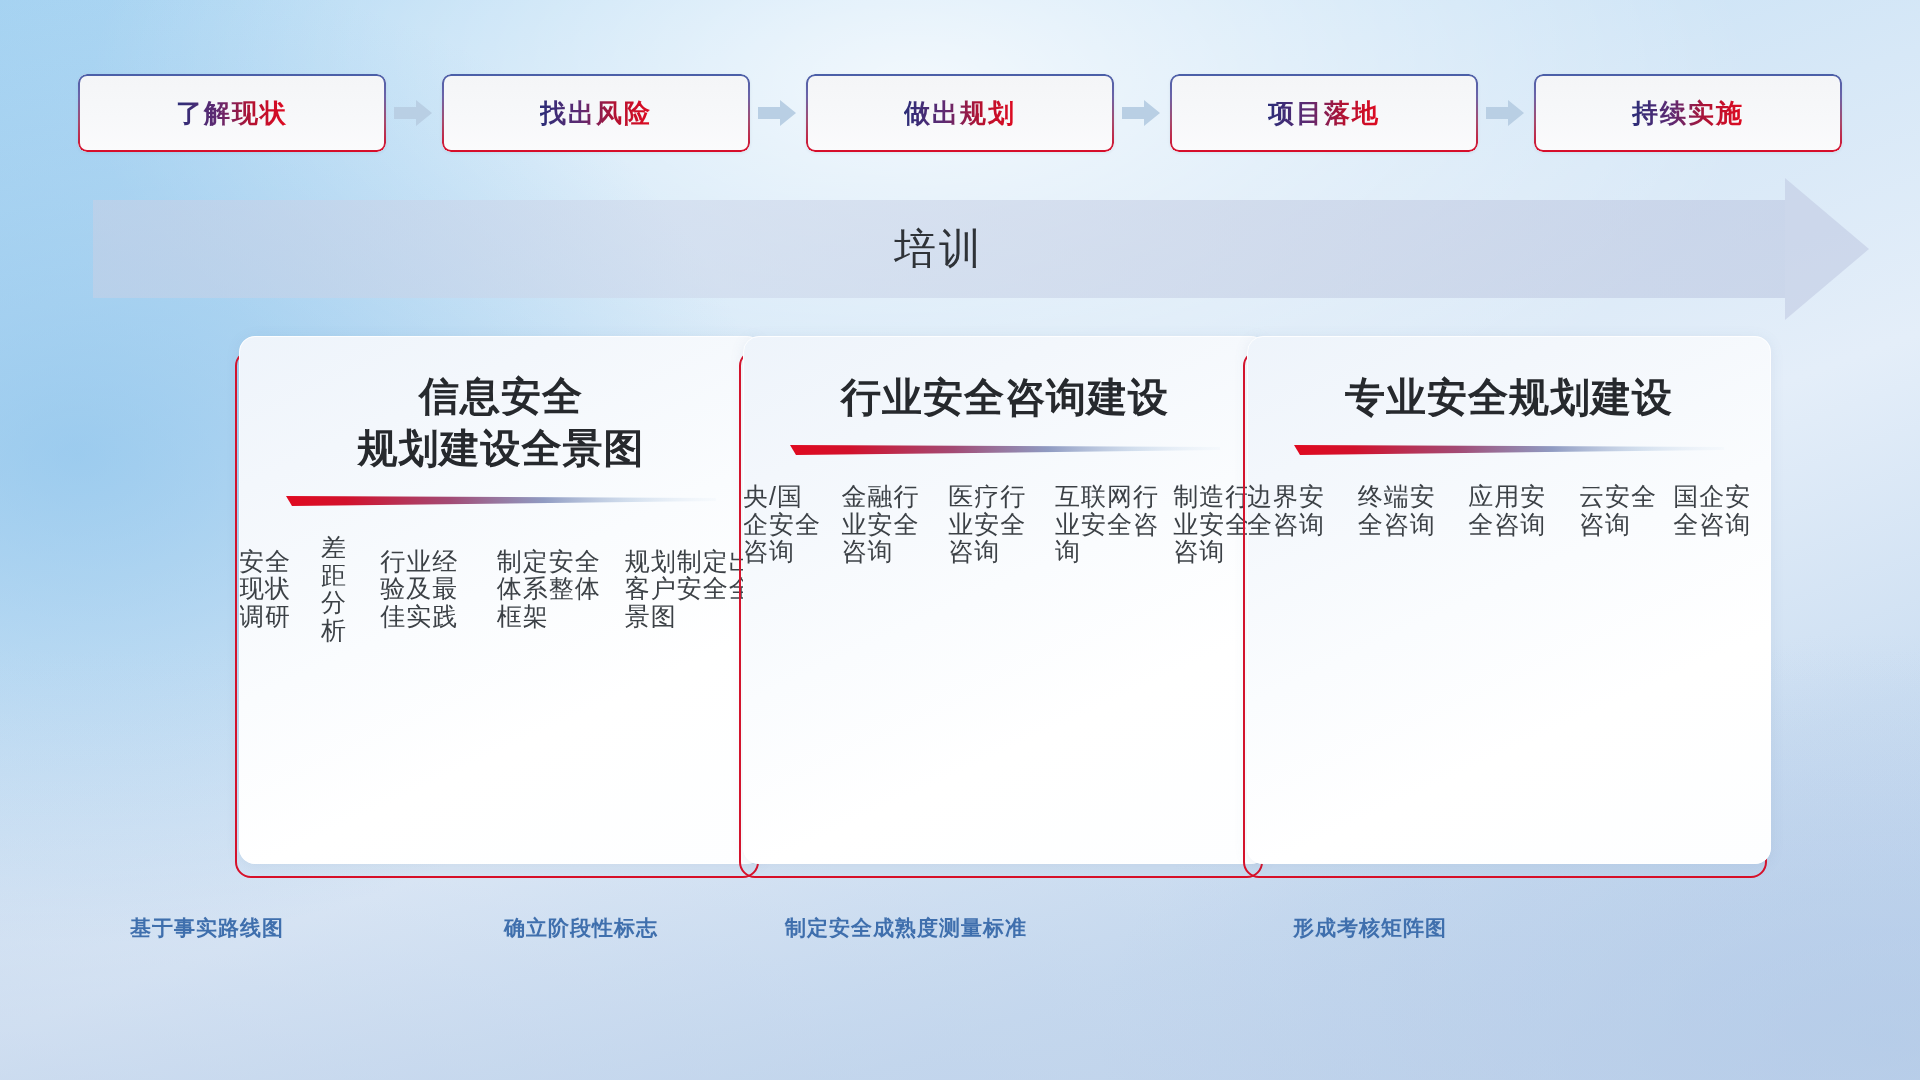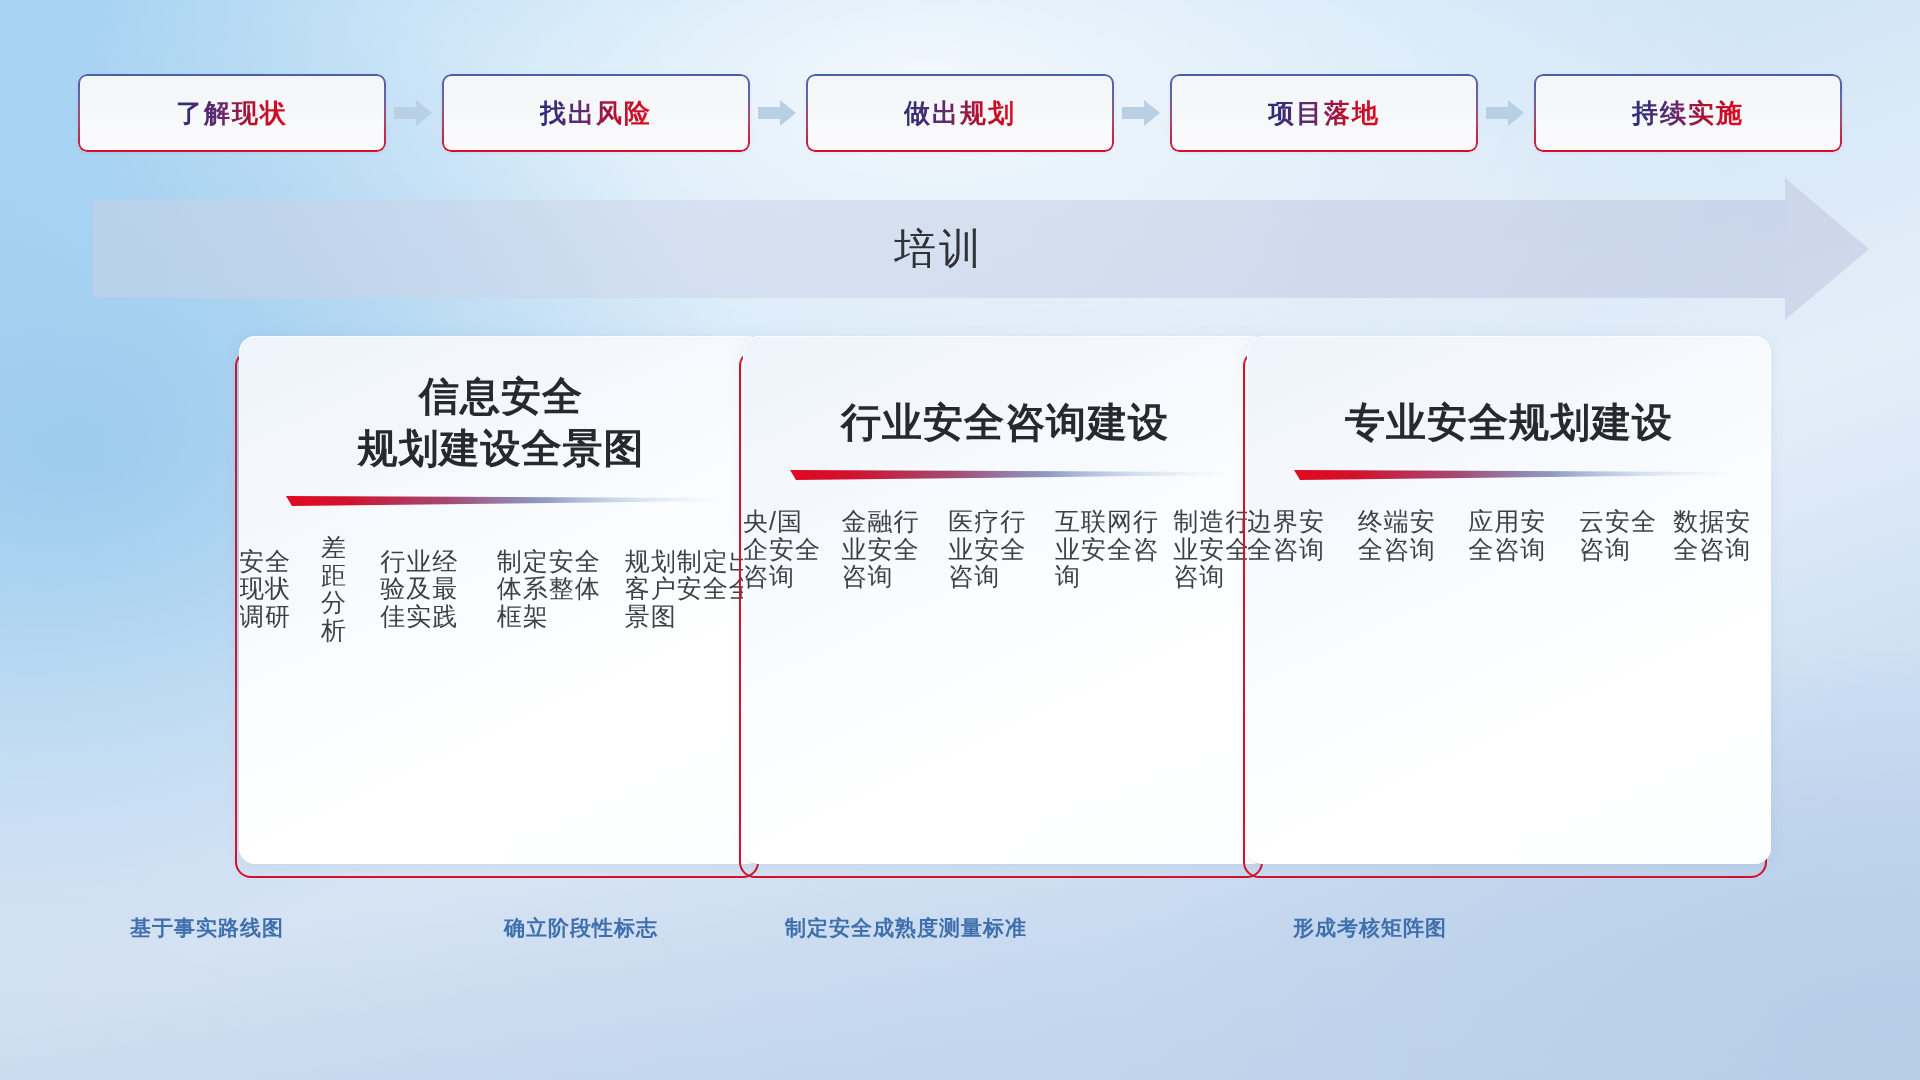--- a/index.html
+++ b/index.html
@@ -110,21 +110,21 @@
     box-shadow:0 2px 14px rgba(90,120,160,.10);
     overflow:hidden;
     display:flex; flex-direction:column; align-items:center;
   }
   .card::after{
     content:""; position:absolute; inset:0; border-radius:16px;
     border:1px solid rgba(255,255,255,.85);
     pointer-events:none;
   }
   .card-title{
-    margin-top:60px;
+    margin-top:35px;
     font-size:40px; font-weight:700; color:#26292d;
     text-align:center; line-height:1.30; letter-spacing:1px;
     width:100%;
   }
   .card-title.two-line{ margin-top:34px; }
   .divider{
     width:430px; height:14px; margin-top:20px; position:relative;
   }
   .divider svg{ display:block; width:430px; height:14px; }
   .card-list{
@@ -291,21 +291,21 @@
             </linearGradient>
           </defs>
           <path d="M0 2 L430 4 L430 7 L6 12 Z" fill="url(#dv3)"></path>
         </svg>
       </div>
       <div class="card-list">
         <div class="card-list-item">边界安全咨询</div>
         <div class="card-list-item">终端安全咨询</div>
         <div class="card-list-item">应用安全咨询</div>
         <div class="card-list-item">云安全咨询</div>
-        <div class="card-list-item">数据安全咨询</div>
+        <div class="card-list-item">国企安全咨询</div>
       </div>
     </div>
   </div>
 </div>
 
 <div class="footers">
   <div class="footer-label f0">基于事实路线图</div>
   <div class="footer-label f1">确立阶段性标志</div>
   <div class="footer-label f2">制定安全成熟度测量标准</div>
   <div class="footer-label f3">形成考核矩阵图</div>

